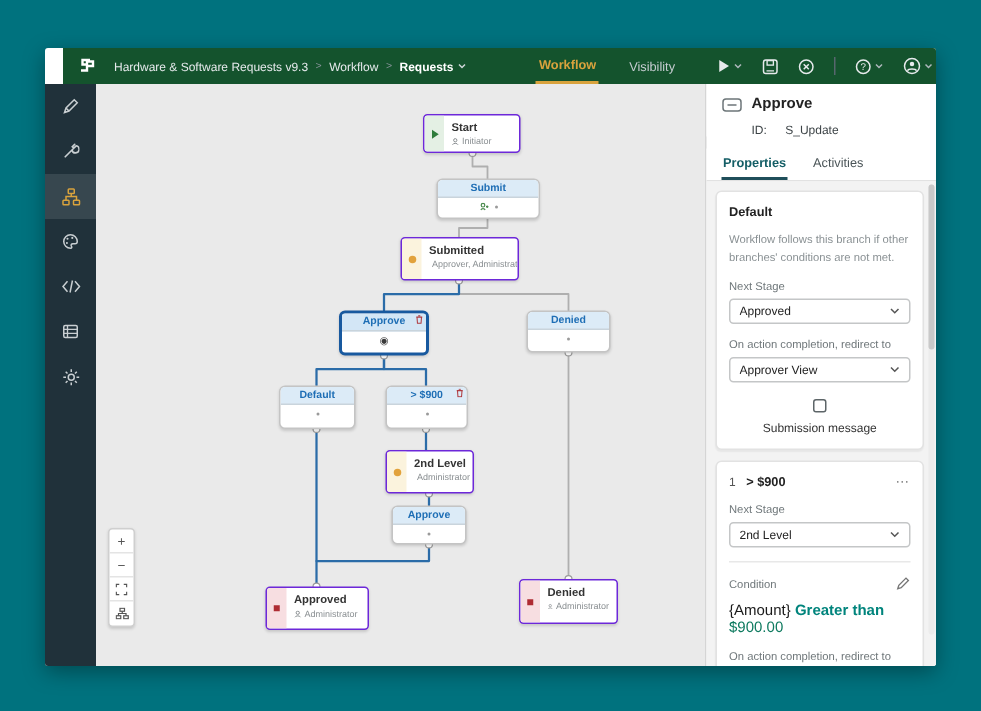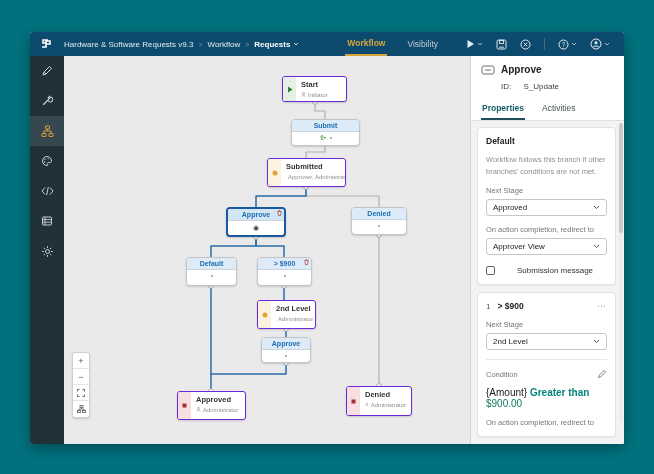--- a/index.html
+++ b/index.html
@@ -4,21 +4,21 @@
 <style>
   * { margin:0; padding:0; box-sizing:border-box; }
   html,body { width:654px; height:474px; }
   body { font-family:"Liberation Sans", sans-serif; background:#00727E; overflow:hidden; }
 
   .stage { position:relative; width:654px; height:474px; background:#00727E; }
   .window { position:absolute; left:30px; top:32px; width:594px; height:412px;
             background:#fff; border-radius:2px; box-shadow:0 4px 14px rgba(0,0,0,.35); overflow:hidden; }
 
   
-  .topbar { position:absolute; left:0; top:0; width:594px; height:24px; background:#0c4a6e;
+  .topbar { position:absolute; left:12px; top:0; width:594px; height:24px; background:#14532d;
             display:flex; align-items:stretch; color:#E6EAEC; }
   .logo { width:34px; display:flex; align-items:center; justify-content:center; }
   .crumbs { display:flex; align-items:center; gap:5px; font-size:8px; white-space:nowrap; }
   .crumb-sep { color:#8A969C; font-size:7px; }
   .crumb-page { font-weight:bold; color:#fff; display:flex; align-items:center; gap:3px;text-align:center; }
   .top-spacer { flex:1; }
   .top-tabs { display:flex; align-items:stretch; gap:18px; margin-right:26px; }
   .top-tab { display:flex; align-items:center; font-size:8.5px; color:#C6CDD1; padding:0 2px; }
   .top-tab.active { color:#D9A33D; font-weight:bold; border-bottom:2px solid #D9A33D; }
   .top-icons { display:flex; align-items:center; gap:13px; padding-right:14px; }
@@ -77,21 +77,21 @@
   .scrollthumb { width:4px; height:110px; background:#C9C9C9; border-radius:2px; }
 
   .card { background:#fff; border:1px solid #E2E2E2; border-radius:4px; padding:8px 8px 9px 8px;
           margin-bottom:7px; box-shadow:0 1px 1px rgba(0,0,0,.05); }
   .card-h { font-size:8.5px; font-weight:bold; color:#222; }
   .card-desc { font-size:7.5px; color:#8A9194; line-height:1.55; margin-top:8px; }
   .f-label { font-size:7.5px; color:#6F777A; margin-top:9px; }
   .select { margin-top:4px; height:17px; border:1px solid #C4C6C7; border-radius:3px; background:#fff;
             display:flex; align-items:center; padding:0 6px; font-size:8px; color:#222; }
   .select .grow { flex:1; white-space:nowrap; overflow:hidden; }
-  .check-row { display:flex; align-items:center; gap:22px; margin-top:11px; }
+  .check-row { display:flex; align-items:center; gap:6px; margin-top:11px;flex-direction:column; }
   .checkbox { width:9px; height:9px; border:1px solid #5d6568; border-radius:2px; background:#fff; flex:none; }
   .check-label { font-size:8px; color:#333; }
 
   .c2-head { display:flex; align-items:center; gap:7px; }
   .c2-idx { font-size:8px; color:#555; }
   .c2-title { font-size:8.5px; font-weight:bold; color:#222; flex:1; }
   .c2-menu { font-size:9px; color:#888; letter-spacing:1px; }
   .hr { border-top:1px solid #E8E8E8; margin:9px 0 0 0; }
   .lbl-row { display:flex; align-items:center; justify-content:space-between; margin-top:9px; }
   .cond-line { font-size:10px; margin-top:8px; color:#1a1a1a; }

